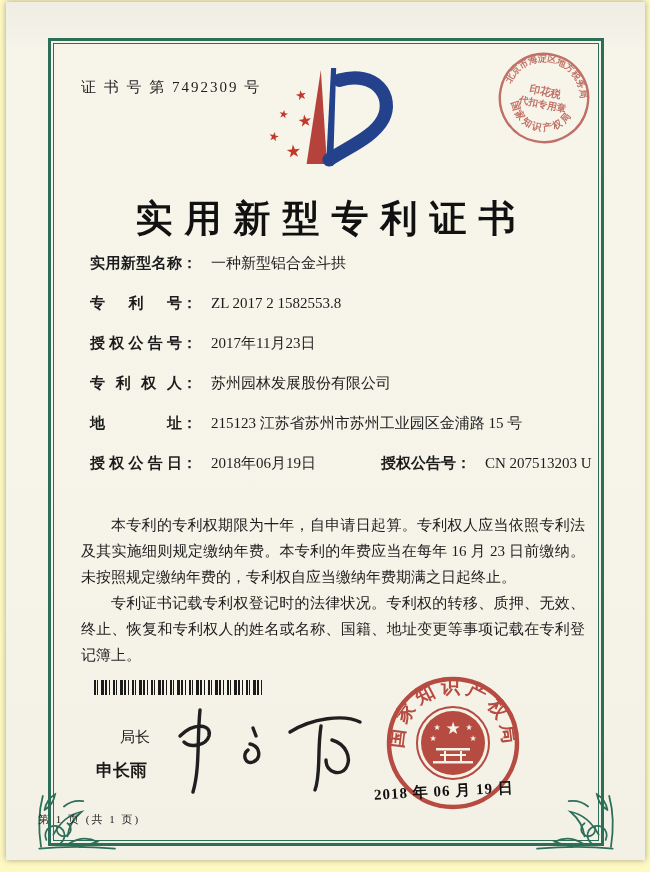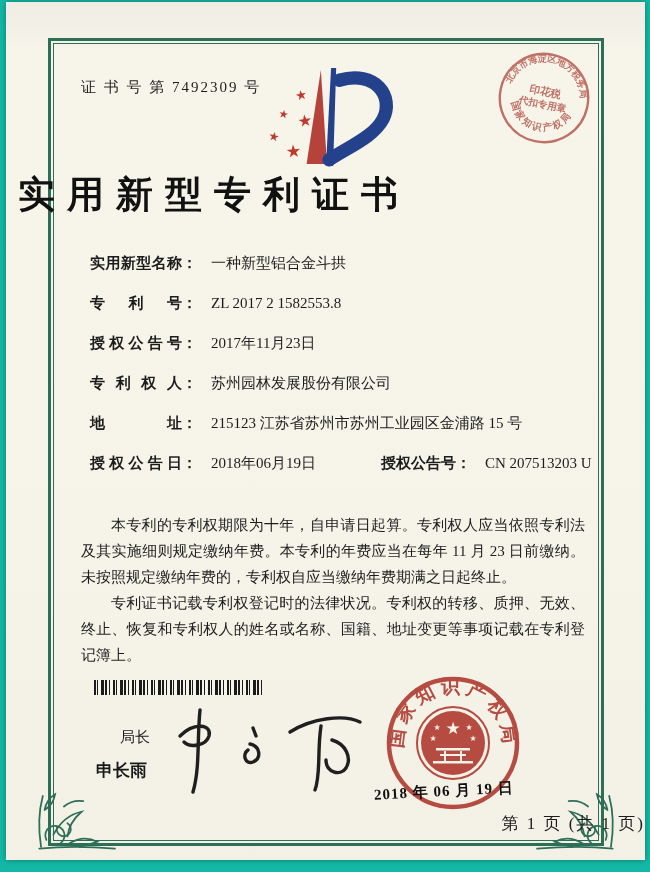--- a/index.html
+++ b/index.html
@@ -1,38 +1,38 @@
 <!DOCTYPE html>
 <html><head>
 <meta charset="utf-8">
 <style>
   * { margin:0; padding:0; box-sizing:border-box; }
   html,body { width:650px; height:872px; }
   body { background:#d9d8d4; font-family:"Liberation Serif","DejaVu Serif",serif; color:#222; }
-  .scan { position:relative; width:650px; height:872px; background:#14b8a6; overflow:hidden; }
+  .scan { position:relative; width:650px; height:872px; background:#fef9c3; overflow:hidden; }
   .paper {
     position:absolute; left:6px; top:2px; right:5px; bottom:12px;
     background:linear-gradient(180deg,#efede4 0%,#f7f5ea 6%,#f6f4e9 60%,#f3f1e6 100%);
     box-shadow:0 0 6px rgba(0,0,0,.35);
   }
   
   .frame { position:absolute; left:42px; top:36px; width:556px; height:808px;
     border:3px solid #2d6e58; pointer-events:none; }
   .frame-inner { position:absolute; inset:2px; border:1px solid #2d6e58; }
 
   .cert-no { position:absolute; left:75px; top:76px; font-size:15px; letter-spacing:2px; color:#1e1e1e; }
 
   
   .logo { position:absolute; left:252px; top:66px; width:140px; height:102px; }
 
   
   .tax-seal { position:absolute; left:490px; top:48px; width:96px; height:96px;
     transform:rotate(12deg); opacity:.85; }
 
-  .title { position:absolute; left:0; right:0; top:168px; text-align:left;
+  .title { position:absolute; left:0; right:0; top:192px; text-align:center;
     font-size:37px; font-weight:bold; letter-spacing:12px; padding-left:12px; color:#111; }
 
   .fields { position:absolute; left:84px; top:252px; width:490px; font-size:15px; }
   .frow { position:relative; height:40px; white-space:nowrap; }
   .flabel { display:inline-block; width:92px; text-align-last:justify; text-align:justify; font-weight:600; color:#1c1c1c; }
   .fcolon { font-weight:600; }
   .fvalue { margin-left:14px; color:#1c1c1c; }
   .grant-no { position:absolute; left:291px; top:0; }
 
   .body-text { position:absolute; left:75px; top:510px; width:504px;
@@ -48,22 +48,22 @@
   .signoff-title { position:absolute; left:90px; top:726px; font-size:15px; font-weight:normal;
     font-family:"Liberation Sans","DejaVu Sans",sans-serif; color:#1a1a1a;margin-left:24px; }
   .signoff-name { position:absolute; left:90px; top:757px; font-size:17px; font-weight:bold;
     font-family:"Liberation Sans","DejaVu Sans",sans-serif; color:#1a1a1a; }
   .signature { position:absolute; left:150px; top:698px; width:230px; height:100px; }
 
   .office-seal { position:absolute; left:372px; top:666px; width:150px; height:150px; opacity:.9; }
   .seal-date { position:absolute; left:368px; top:780px; font-size:15px; font-weight:bold;
     letter-spacing:1px; color:#111; transform:rotate(-3deg); z-index:5; }
 
-  .footer { position:absolute; left:0; right:0; top:810px; text-align:right;
-    font-size:17px; letter-spacing:2px; color:#1d1d1d; }
+  .footer { position:absolute; left:0; right:0; top:810px; text-align:left;
+    font-size:11px; letter-spacing:2px; color:#1d1d1d;padding-left:32px; }
 
   .flourish { position:absolute; width:88px; height:88px; }
   .flourish.bl { left:28px; top:764px; }
   .flourish.br { left:524px; top:764px; transform:scaleX(-1); }
 </style>
 </head>
 <body>
 
 <div class="scan">
   <div class="paper">
@@ -121,21 +121,21 @@
       </div>
       <div class="frow">
         <span class="flabel">授权公告日</span><span class="fcolon">：</span><span class="fvalue">2018年06月19日</span>
         <span class="grant-no">
           <span class="flabel" style="width:auto;">授权公告号</span><span class="fcolon">：</span><span class="fvalue">CN 207513203 U</span>
         </span>
       </div>
     </div>
 
     <div class="body-text">
-      <p>本专利的专利权期限为十年，自申请日起算。专利权人应当依照专利法及其实施细则规定缴纳年费。本专利的年费应当在每年 11 月 23 日前缴纳。未按照规定缴纳年费的，专利权自应当缴纳年费期满之日起终止。</p>
+      <p>本专利的专利权期限为十年，自申请日起算。专利权人应当依照专利法及其实施细则规定缴纳年费。本专利的年费应当在每年 16 月 23 日前缴纳。未按照规定缴纳年费的，专利权自应当缴纳年费期满之日起终止。</p>
       <p>专利证书记载专利权登记时的法律状况。专利权的转移、质押、无效、终止、恢复和专利权人的姓名或名称、国籍、地址变更等事项记载在专利登记簿上。</p>
     </div>
 
     <div class="barcode"></div>
 
     <div class="signoff-title">局长</div>
     <div class="signoff-name">申长雨</div>
 
     <svg class="signature" viewBox="0 0 230 100">
       <g stroke="#1f1f1f" stroke-width="3.4" fill="none" stroke-linecap="round">

